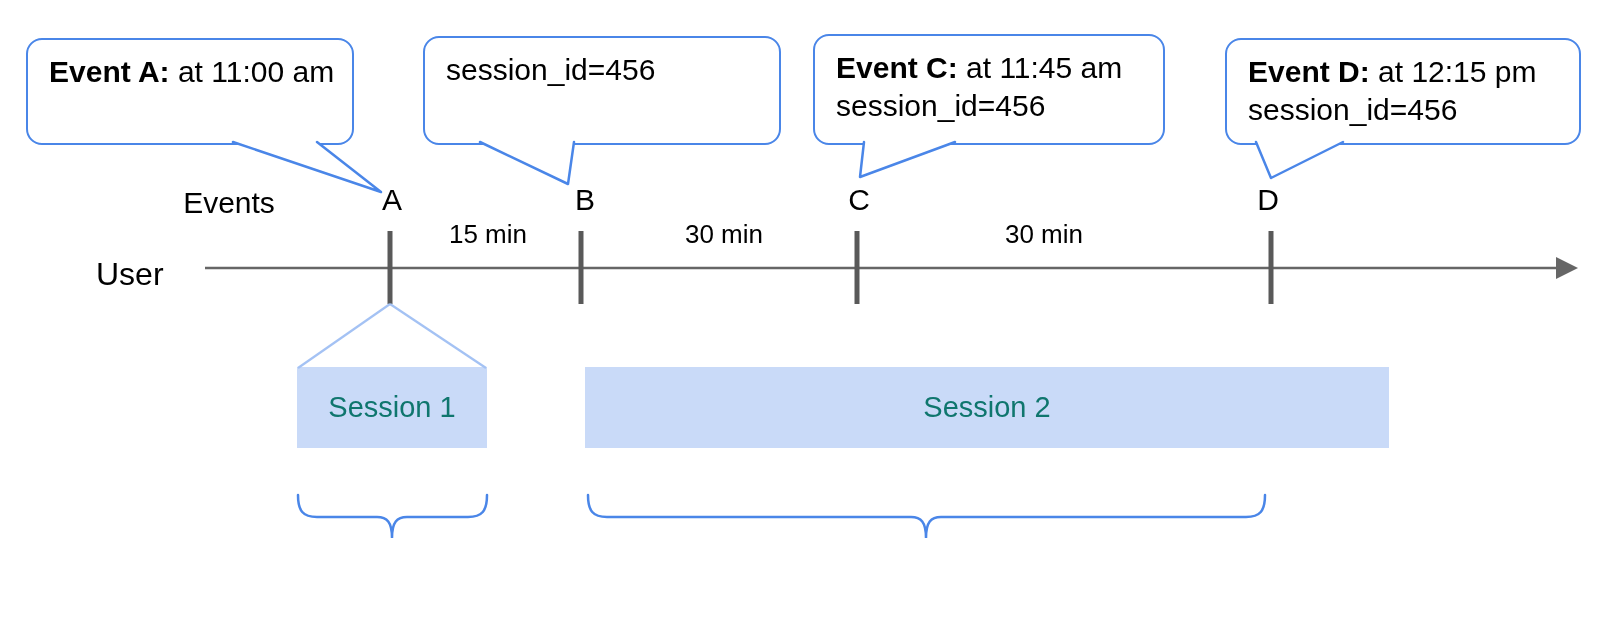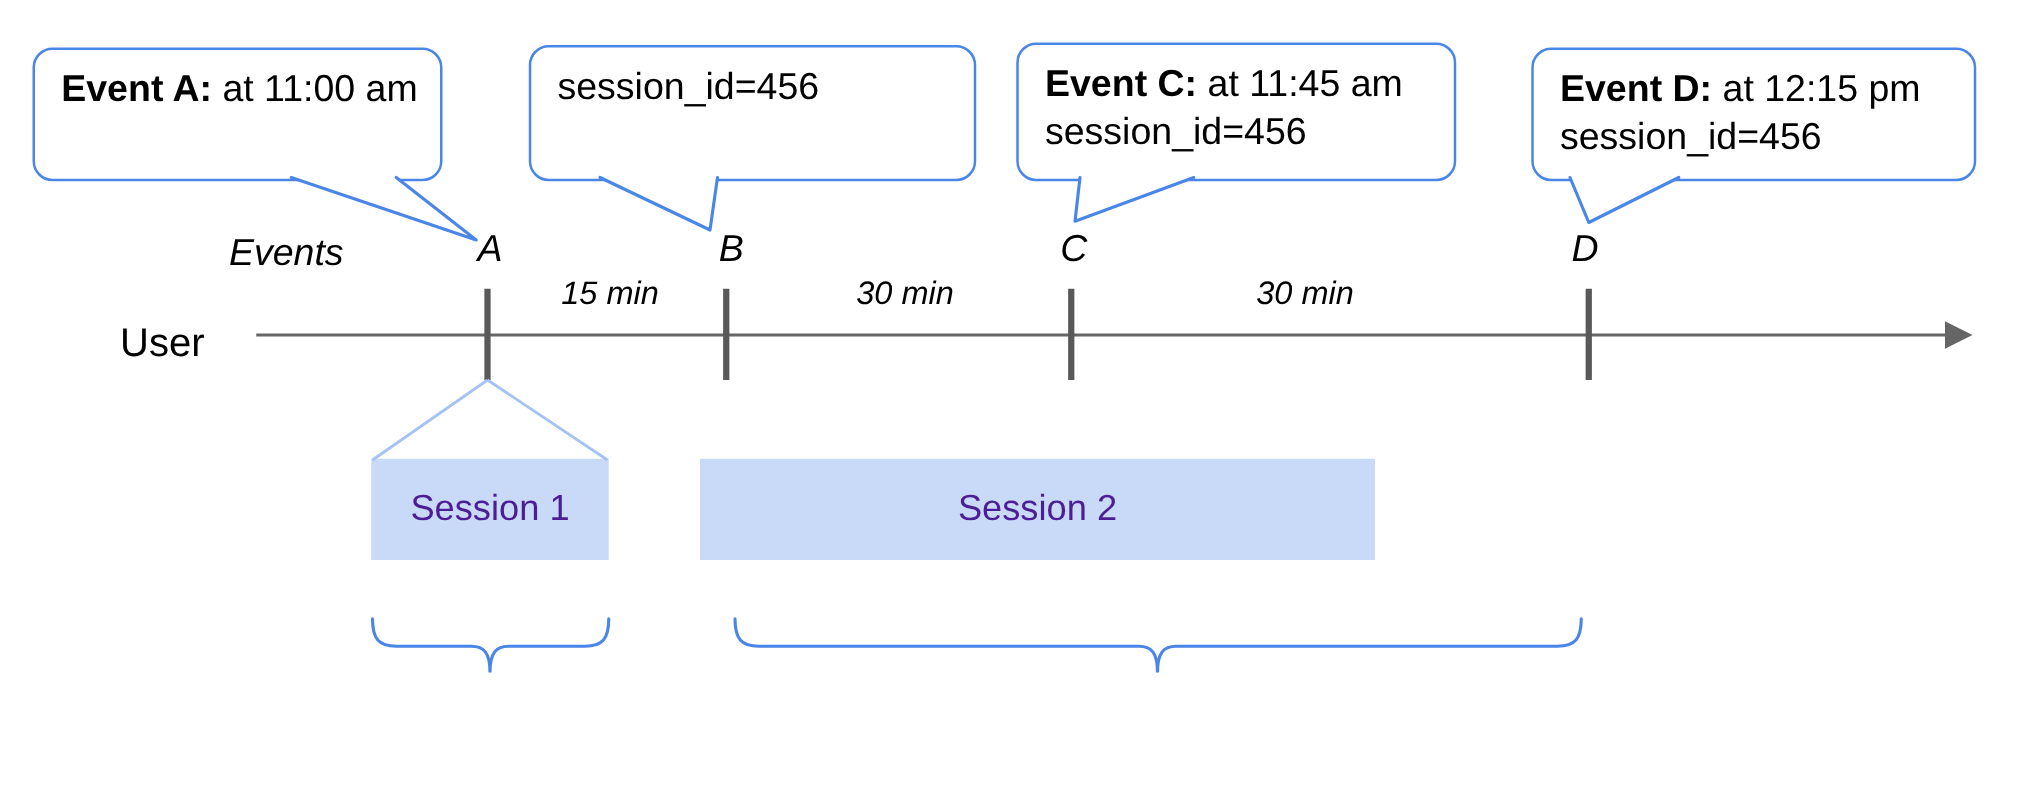--- a/index.html
+++ b/index.html
@@ -23,33 +23,33 @@
     font-size:30px;
     line-height:38px;
     z-index:1;
     white-space:nowrap;
   }
   .bubble b{font-weight:bold;}
 
   .overlay{position:absolute;left:0;top:0;width:1614px;height:642px;z-index:2;pointer-events:none;}
 
   .label{position:absolute;z-index:3;white-space:nowrap;}
-  .center{transform:translateX(-50%);font-style:italic;}
+  .center{transform:translateX(-50%);}
   .events-label{left:229px;top:186px;font-size:30px;}
   .user-label{left:96px;top:256px;font-size:32px;}
   .marker{top:183px;font-size:30px;}
   .interval{top:219px;font-size:26px;}
   .length-label{top:576px;font-size:29px;}
 
   .session-box{
     position:absolute;
     top:367px;height:81px;
     background:var(--session-fill);
     display:flex;align-items:center;justify-content:center;
-    font-size:29px;color:#4c1d95;
+    font-size:29px;color:#0f766e;
     z-index:0;
   }
 </style>
 </head>
 <body>
 
 <div class="canvas">
 
   <div class="bubble" style="left:26px;top:38px;width:328px;height:107px;">
     <div><b>Event A:</b><span> at 11:00 am</span></div>
@@ -65,21 +65,21 @@
   </div>
 
   <div class="bubble" style="left:1197px;top:38px;width:356px;height:107px;margin-left:28px;">
     <div><b>Event D:</b><span> at 12:15 pm</span></div>
     <div>session_id=456</div>
   </div>
 
   <div class="session-box" style="left:297px;width:190px;">
     <span>Session 1</span>
   </div>
-  <div class="session-box" style="left:560px;width:540px;">
+  <div class="session-box" style="left:585px;width:804px;">
     <span>Session 2</span>
   </div>
 
   <svg class="overlay" viewBox="0 0 1614 642">
 
     <path d="M 205,268 H 1556" fill="none" style="stroke:var(--line-gray)" stroke-width="2.5"></path>
     <polygon points="1556,257 1556,279 1578,268" style="fill:var(--line-gray)"></polygon>
 
     <path d="M 390,231 V 304" style="stroke:var(--tick-gray)" stroke-width="5"></path>
     <path d="M 581,231 V 304" style="stroke:var(--tick-gray)" stroke-width="5"></path>

